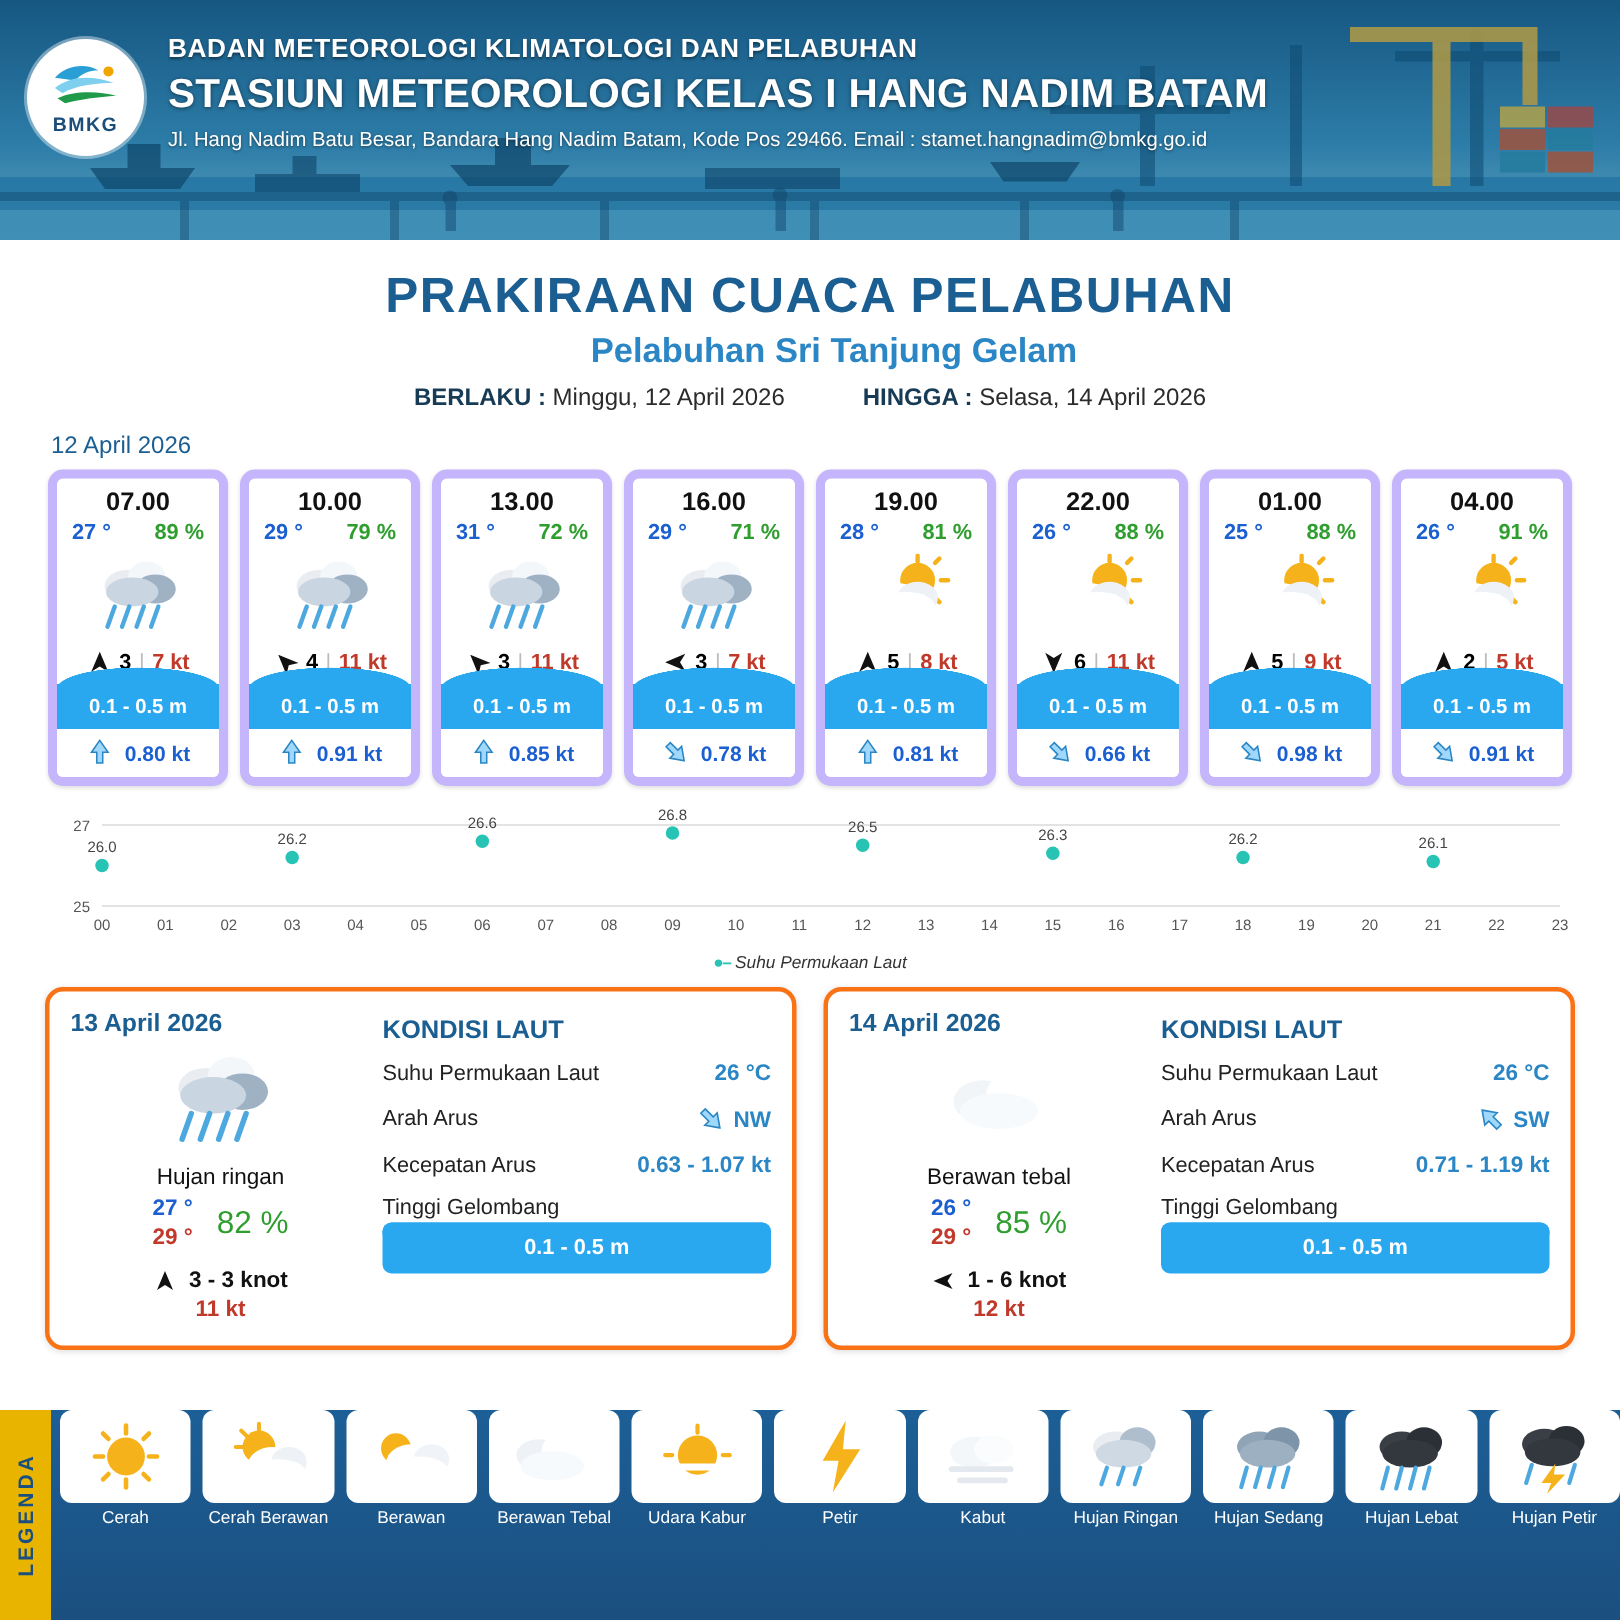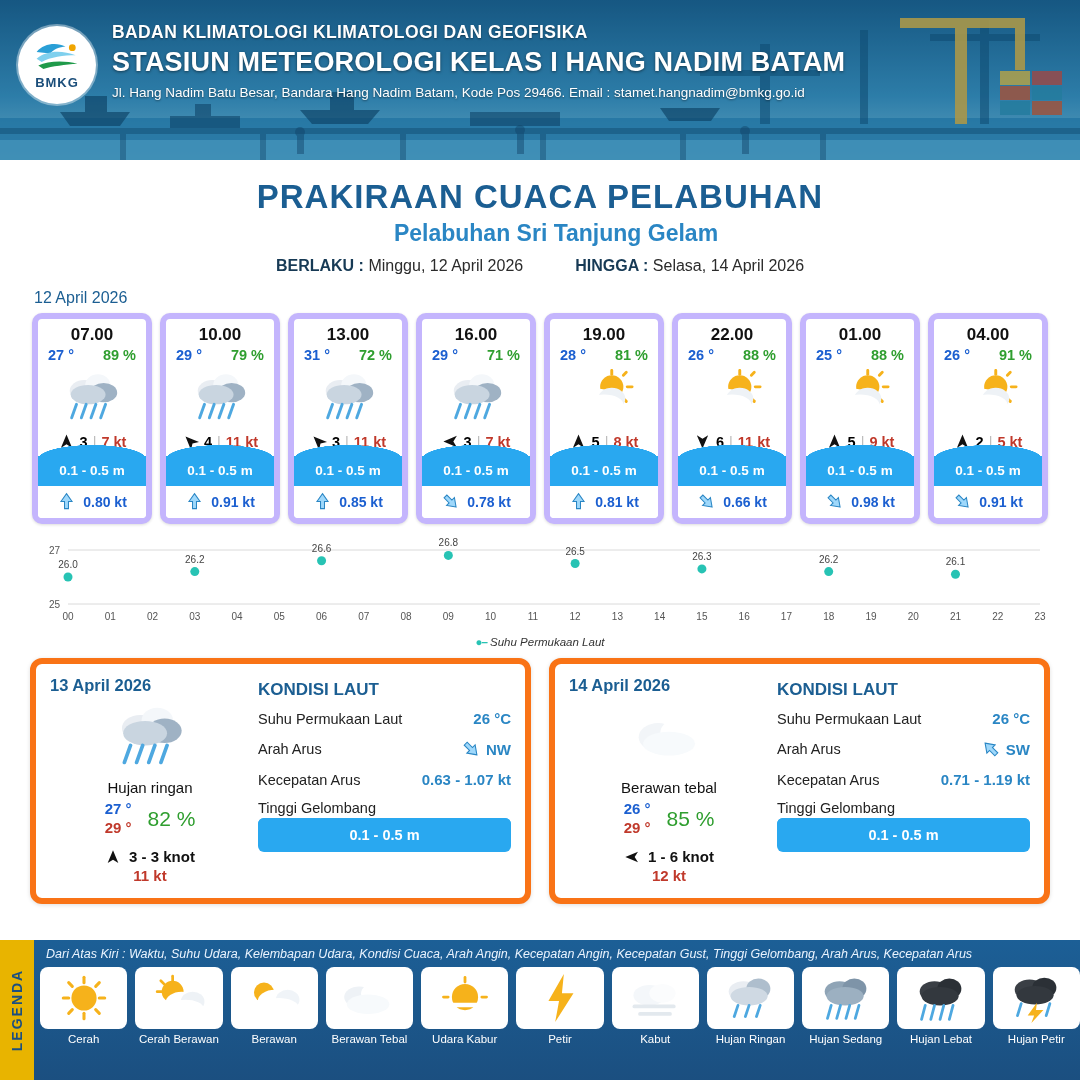--- a/index.html
+++ b/index.html
@@ -96,21 +96,21 @@
   }
 
   
   .chart-wrap { padding:14px 28px 0 28px; }
   .legend-sst { text-align:center;font-size:11.5px;color:#333;margin-top:2px;font-style:italic; }
   .legend-sst .dash { color:#27c3b4;font-weight:bold;letter-spacing:-1px; }
 
   
   .panels { display:flex;gap:18px;padding:10px 30px 0 30px; }
   .panel {
-    flex:1;background:#fff;border:6px solid #f97316;border-radius:12px;
+    flex:1;background:#fff;border:3px solid #f97316;border-radius:12px;
     box-shadow:0 1px 4px rgba(0,0,0,.13);
     padding:12px 14px 14px 14px;
     display:flex;
     min-height:242px;
   }
   .panel-left { width:200px;flex:0 0 200px;text-align:center; }
   .panel-date { color:#1b5e92;font-size:16.5px;font-weight:bold;text-align:left;margin-bottom:2px; }
   .panel-ico { height:72px;display:flex;align-items:center;justify-content:center;margin-top:6px; }
   .panel-cond { font-size:15px;color:#111;margin-top:6px; }
   .panel-temps { display:flex;align-items:center;justify-content:center;gap:16px;margin-top:4px; }
@@ -238,21 +238,21 @@
     <div class="logo">
       <svg class="logo-mark" viewBox="0 0 60 40">
         <path d="M6 14 C14 4, 30 2, 40 8 C33 8, 26 11, 22 16 Z" fill="#2a9fd6"></path>
         <path d="M6 22 C18 12, 36 12, 52 18 C38 18, 22 20, 12 26 Z" fill="#7fd0ee"></path>
         <path d="M8 30 C20 24, 40 24, 54 28 C40 29, 24 31, 14 34 Z" fill="#1f9a4a"></path>
         <circle cx="48" cy="9" r="4" fill="#f0a500"></circle>
       </svg>
       <div class="logo-text">BMKG</div>
     </div>
     <div class="titles">
-      <div class="t1">BADAN KLIMATOLOGI KLIMATOLOGI DAN GEOFISIKA</div>
+      <div class="t1">BADAN METEOROLOGI KLIMATOLOGI DAN PELABUHAN</div>
       <div class="t2">STASIUN METEOROLOGI KELAS I HANG NADIM BATAM</div>
       <div class="t3">Jl. Hang Nadim Batu Besar, Bandara Hang Nadim Batam, Kode Pos 29466. Email : stamet.hangnadim@bmkg.go.id</div>
     </div>
   </div>
 </div>
 
 <div class="maintitle">PRAKIRAAN CUACA PELABUHAN</div>
 <div class="subtitle">Pelabuhan Sri Tanjung Gelam</div>
 <div class="validity">
   <div><b>BERLAKU :</b>
@@ -726,21 +726,20 @@
         <div class="wavebadge"><span>0.1 - 0.5 m</span></div>
       </div>
     </div>
     </div>
   </div>
 
 <div class="legend">
   <div class="legend-side">
     <span>LEGENDA</span>
   </div>
-  <div class="legend-note">Dari Atas Kiri : Waktu, Suhu Udara, Kelembapan Udara, Kondisi Cuaca, Arah Angin, Kecepatan Angin, Kecepatan Gust, Tinggi Gelombang, Arah Arus, Kecepatan Arus</div>
   <div class="legend-items" id="legend-items">
       <div class="li">
         <div class="li-box">
           <svg width="54" height="50" viewBox="0 0 60 54">
             <circle cx="30" cy="27" r="14" fill="#f6b21b"></circle>
             <g stroke="#f6b21b" stroke-width="3.4" stroke-linecap="round">
               <line x1="30" y1="4" x2="30" y2="10"></line>
               <line x1="30" y1="44" x2="30" y2="50"></line>
               <line x1="7" y1="27" x2="13" y2="27"></line>
               <line x1="47" y1="27" x2="53" y2="27"></line>

